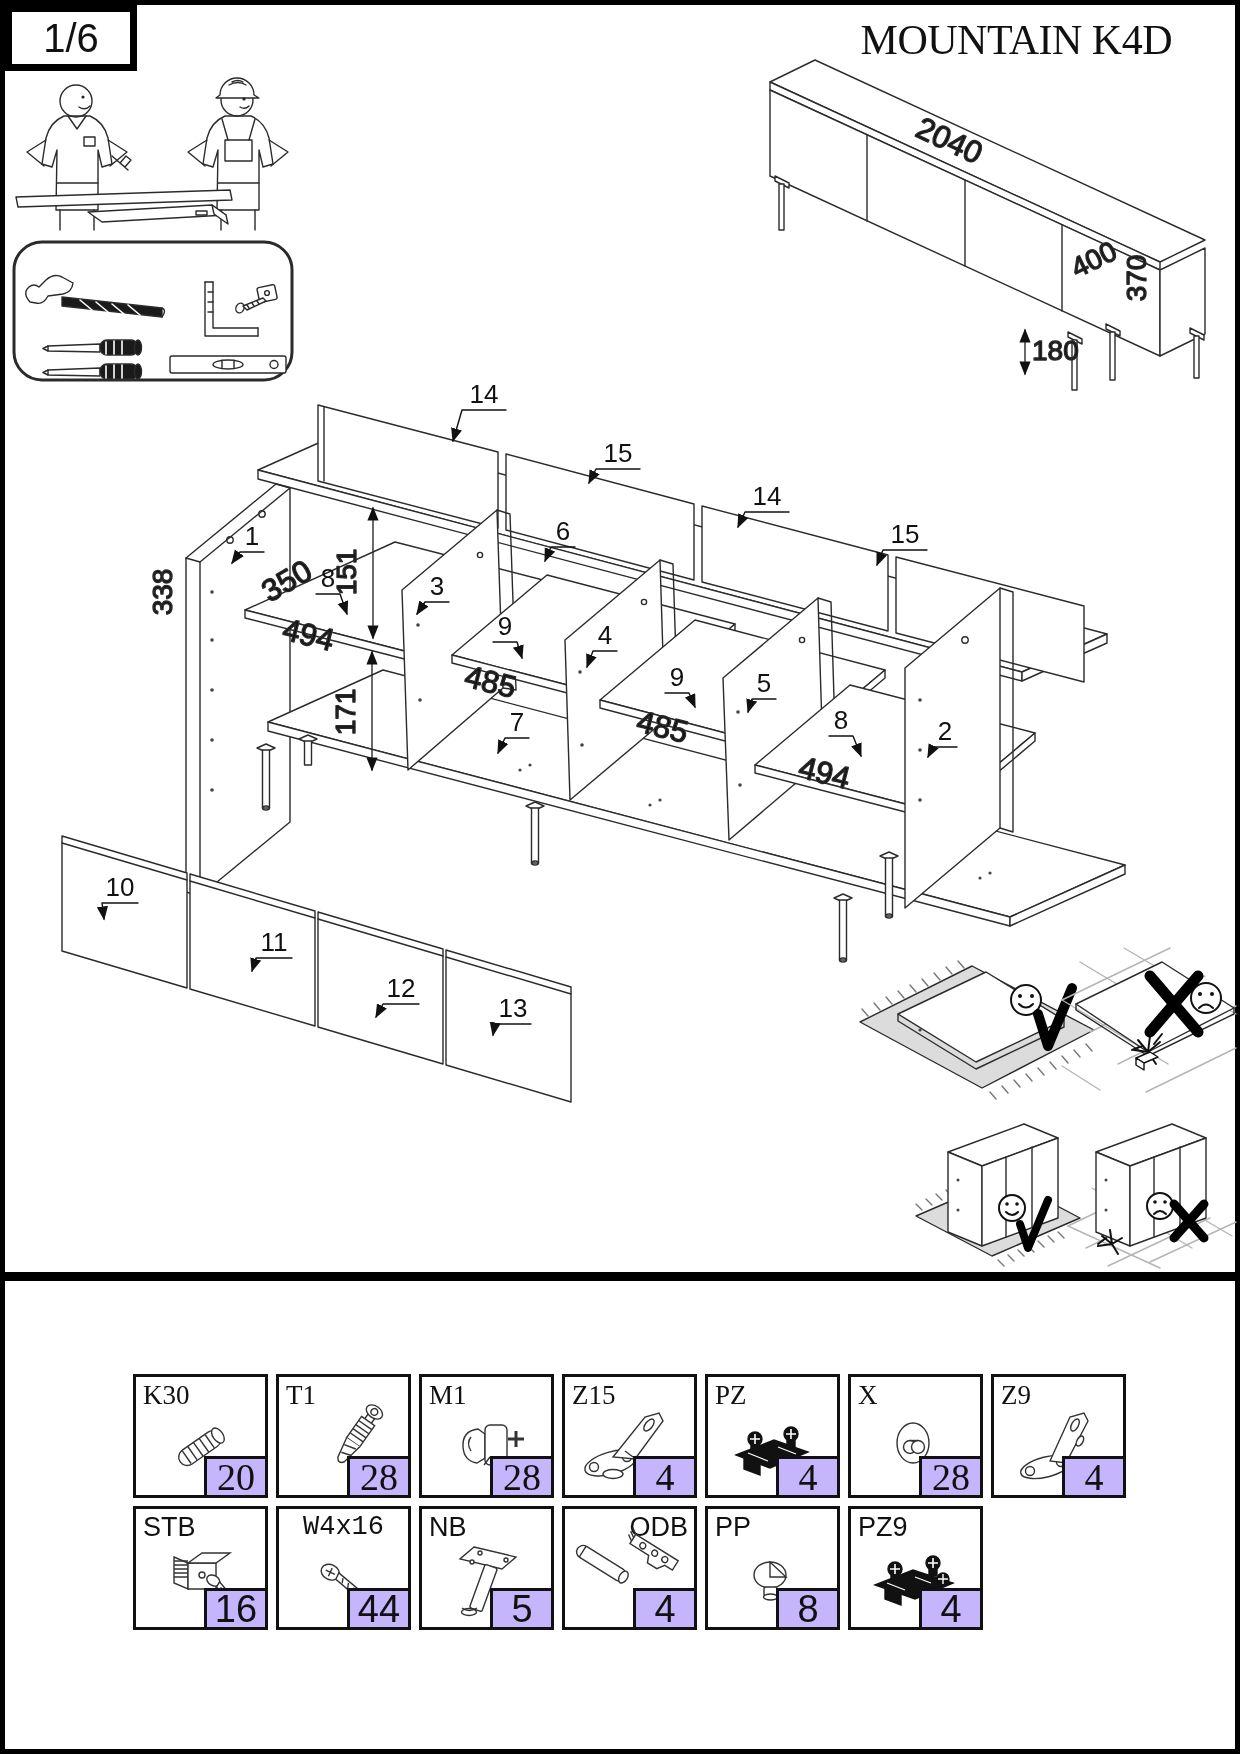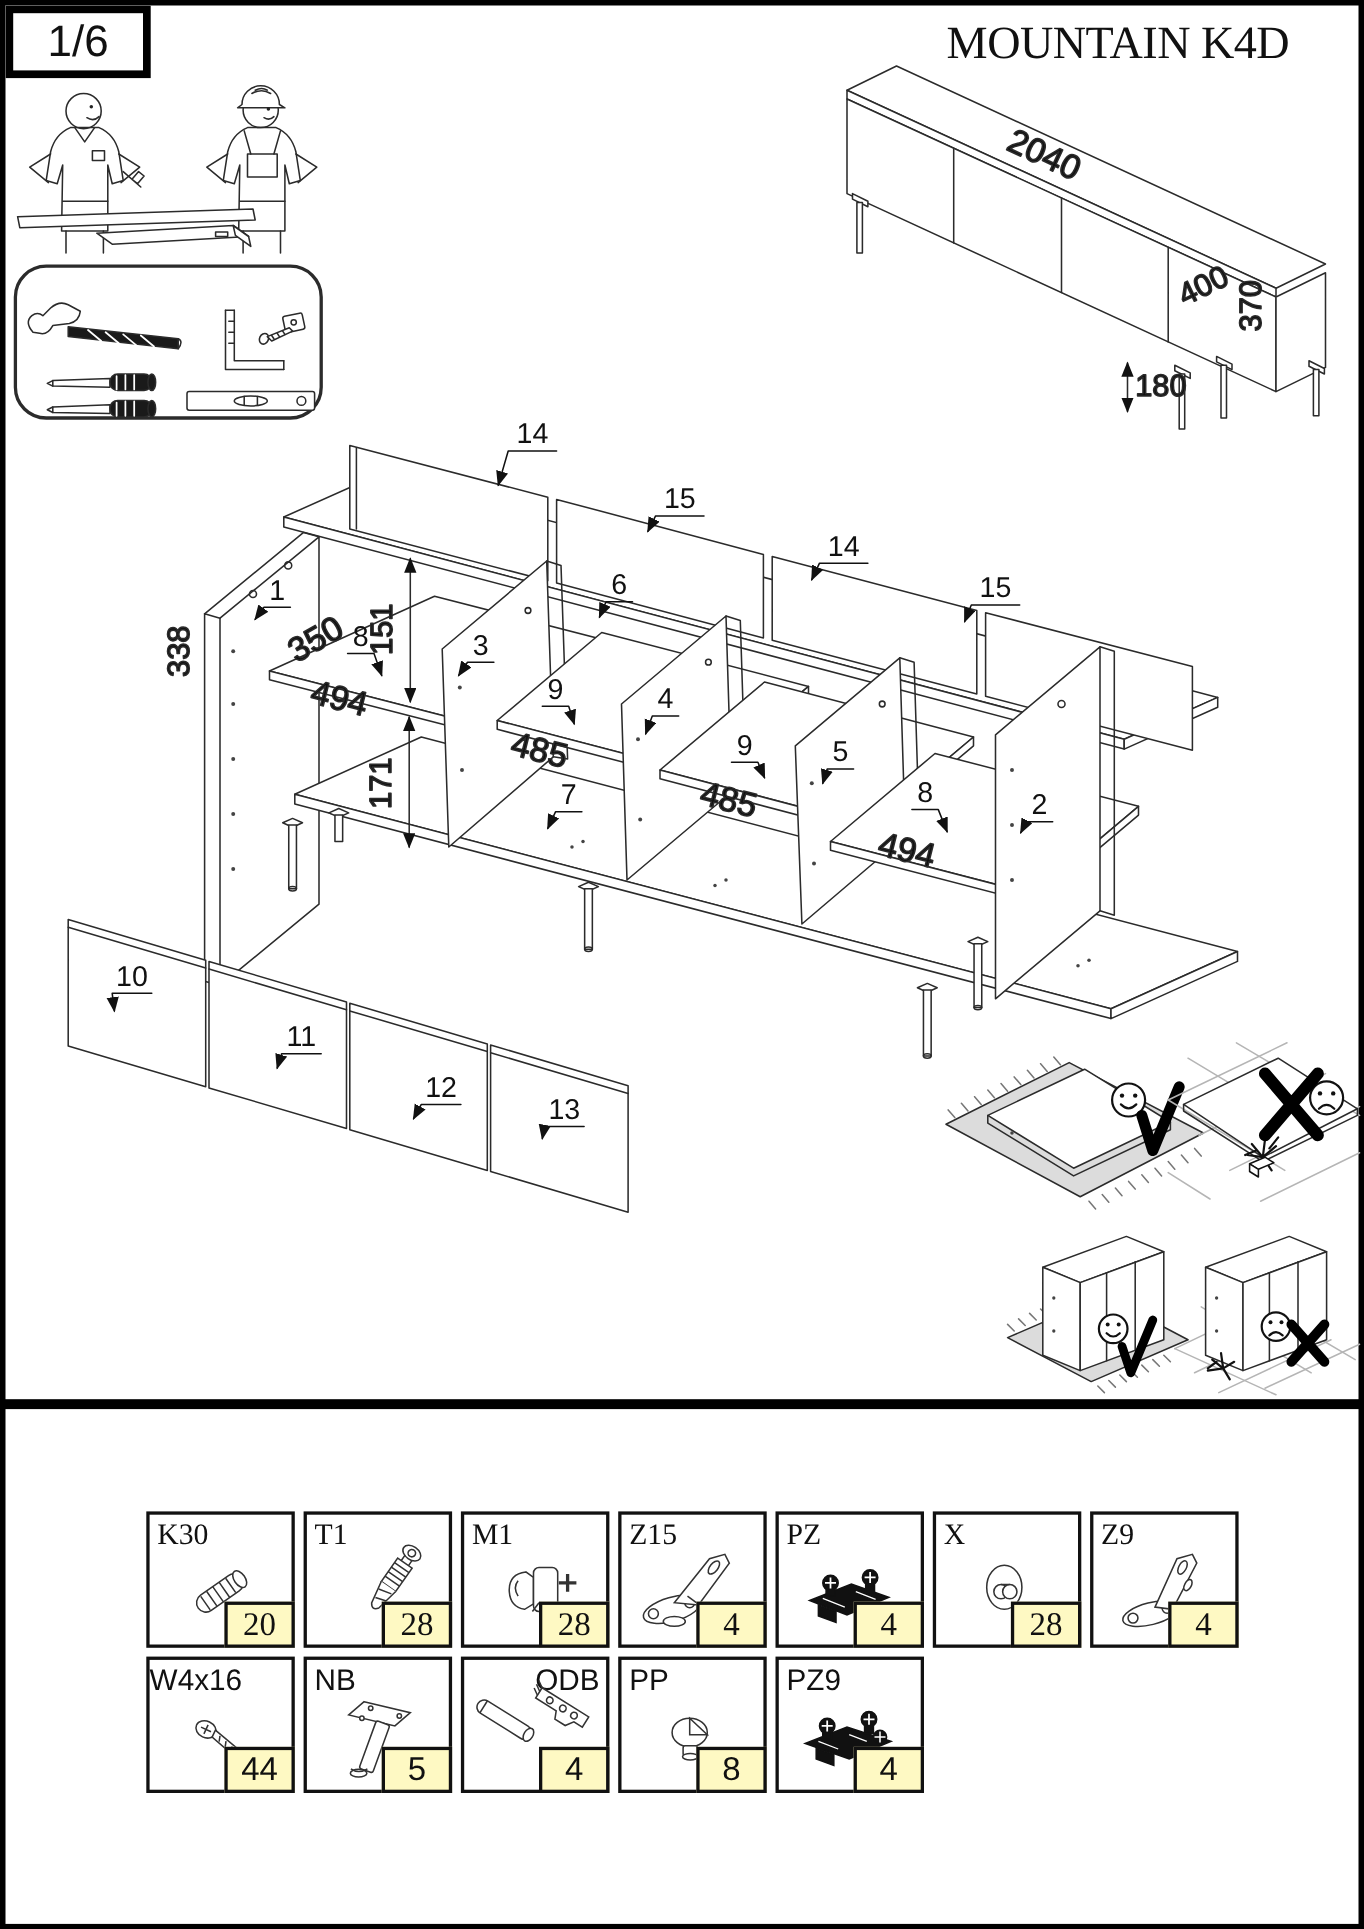--- a/index.html
+++ b/index.html
@@ -13,24 +13,24 @@
   #divider{position:absolute;left:0;top:1272px;width:1240px;height:9px;background:#000;}
   svg text{font-family:"Liberation Sans",sans-serif;fill:#111;}
   .lbl{font-size:26px;}
   .dim{font-size:28px;}
   .dimb{font-size:31px;}
   
   .prow{position:absolute;left:133px;display:flex;gap:8px;}
   #prow1{top:1374px;font-family:Liberation Serif, serif;} #prow2{top:1506px;}
   .pcell{position:relative;width:129px;height:118px;border:3px solid #111;background:#fff;}
   .pcode{position:absolute;top:3px;left:7px;font-size:27px;}
-  .pcode.center{left:0;width:100%;}
+  .pcode.center{left:0;width:100%;text-align:center;font-family:Liberation Mono, monospace;}
   .pcode.right{left:auto;right:6px;}
   .qty{position:absolute;right:-3px;bottom:-3px;width:58px;height:36px;border:3px solid #111;
-       background:#fef9c3;display:flex;align-items:center;justify-content:center;font-size:30px;}
+       background:#c4b5fd;display:flex;align-items:center;justify-content:center;font-size:38px;}
   .icon{position:absolute;left:0;top:26px;}
   .icon path,.icon rect,.icon ellipse,.icon circle,.icon line,.icon polygon,.icon polyline
        {vector-effect:non-scaling-stroke;}
 </style>
 </head>
 <body>
 
 <div id="page">
   <div id="frame"></div>
   <div id="pageno">
@@ -525,20 +525,38 @@
         <ellipse cx="86" cy="38" rx="3" ry="5.5" transform="rotate(28 86 38)"></ellipse>
       </svg>
       <div class="qty">
           <span>4</span>
         </div>
     </div>
   </div>
 
   <div id="prow2" class="prow">
     <div class="pcell">
+      <span class="pcode">STB</span>
+      <svg class="icon" width="129" height="84" viewBox="0 0 129 84" fill="#fff" stroke="#333" stroke-width="1.4">
+        <polygon points="38,22 52,28 52,54 38,48"></polygon>
+        <path d="M38 26 h14 M38 30 h14 M38 34 h14 M38 38 h14 M38 42 h14" fill="none"></path>
+        <rect x="52" y="28" width="28" height="26"></rect>
+        <polygon points="52,28 66,18 94,18 80,28"></polygon>
+        <circle cx="66" cy="40" r="3"></circle>
+        <g transform="rotate(30 84 54)">
+          <ellipse cx="74" cy="50" rx="7" ry="5"></ellipse>
+          <path d="M80 48 l22 8 l4 4 l-5 2 l-21 -8 z"></path>
+          <path d="M84 52 l2 4 M90 54 l2 4 M96 56 l2 4" fill="none"></path>
+        </g>
+      </svg>
+      <div class="qty">
+          <span>16</span>
+        </div>
+    </div>
+    <div class="pcell">
       <span class="pcode center">W4x16</span>
       <svg class="icon" width="129" height="84" viewBox="0 0 129 84" fill="#fff" stroke="#333" stroke-width="1.4">
         <g transform="rotate(25 65 48)">
           <ellipse cx="48" cy="44" rx="9.5" ry="7.5"></ellipse>
           <path d="M43 44 h10 M48 39.5 v9" fill="none"></path>
           <path d="M56 41 L90 50 L95 54 L88 57 L56 48 Z"></path>
           <path d="M62 44 l1.5 5 M69 46 l1.5 5 M76 48 l1.5 5 M83 50 l1.5 5" fill="none"></path>
         </g>
       </svg>
       <div class="qty">

